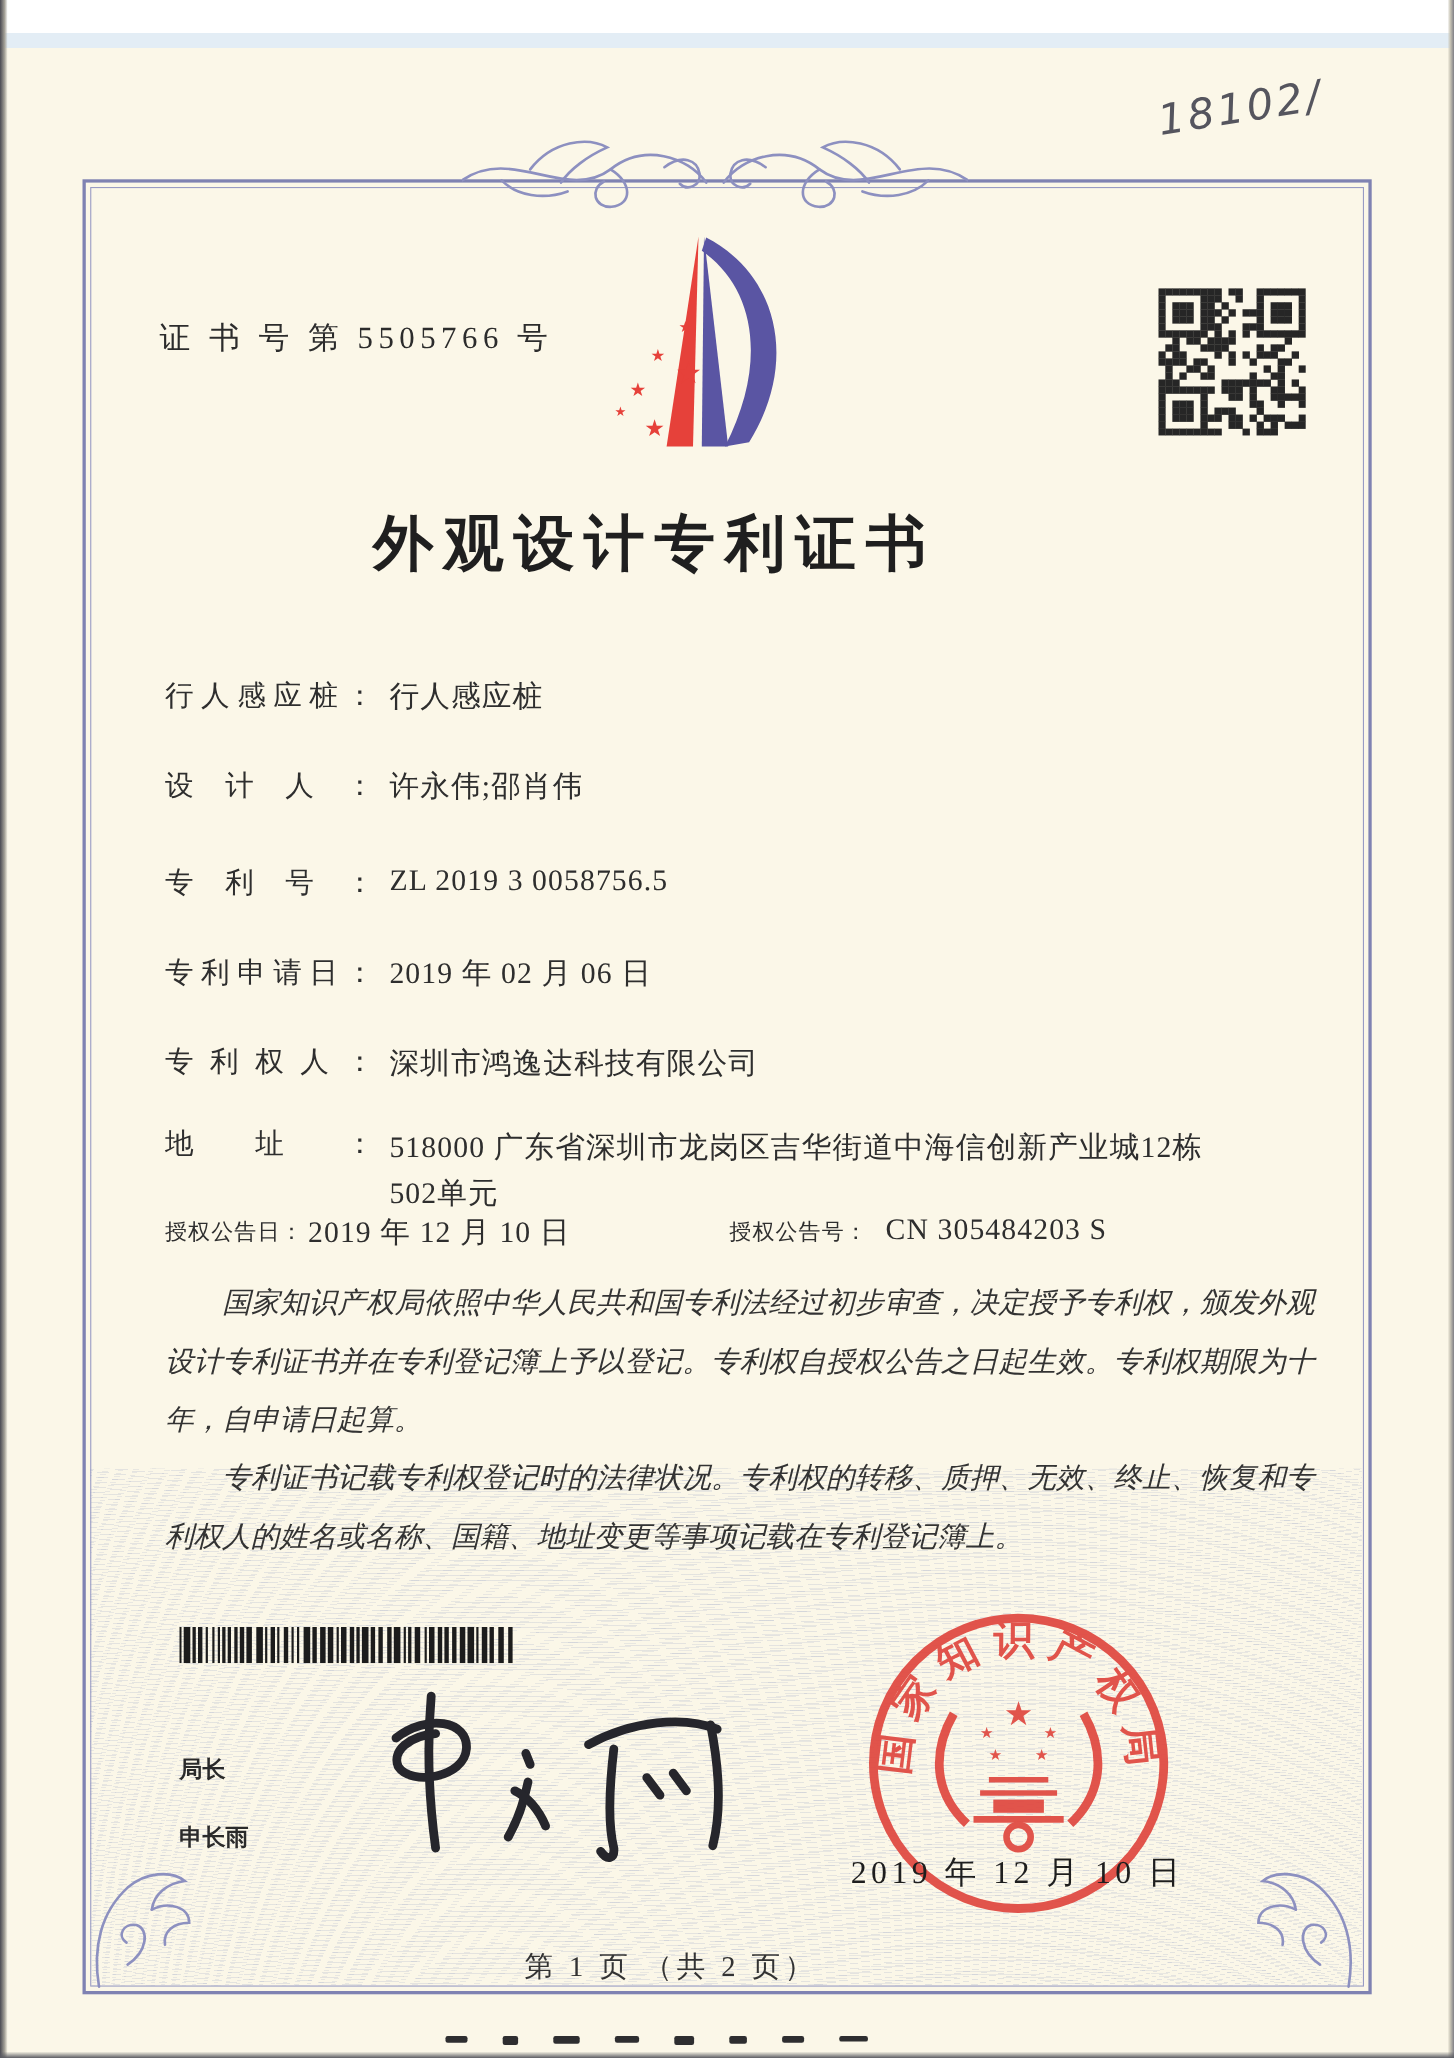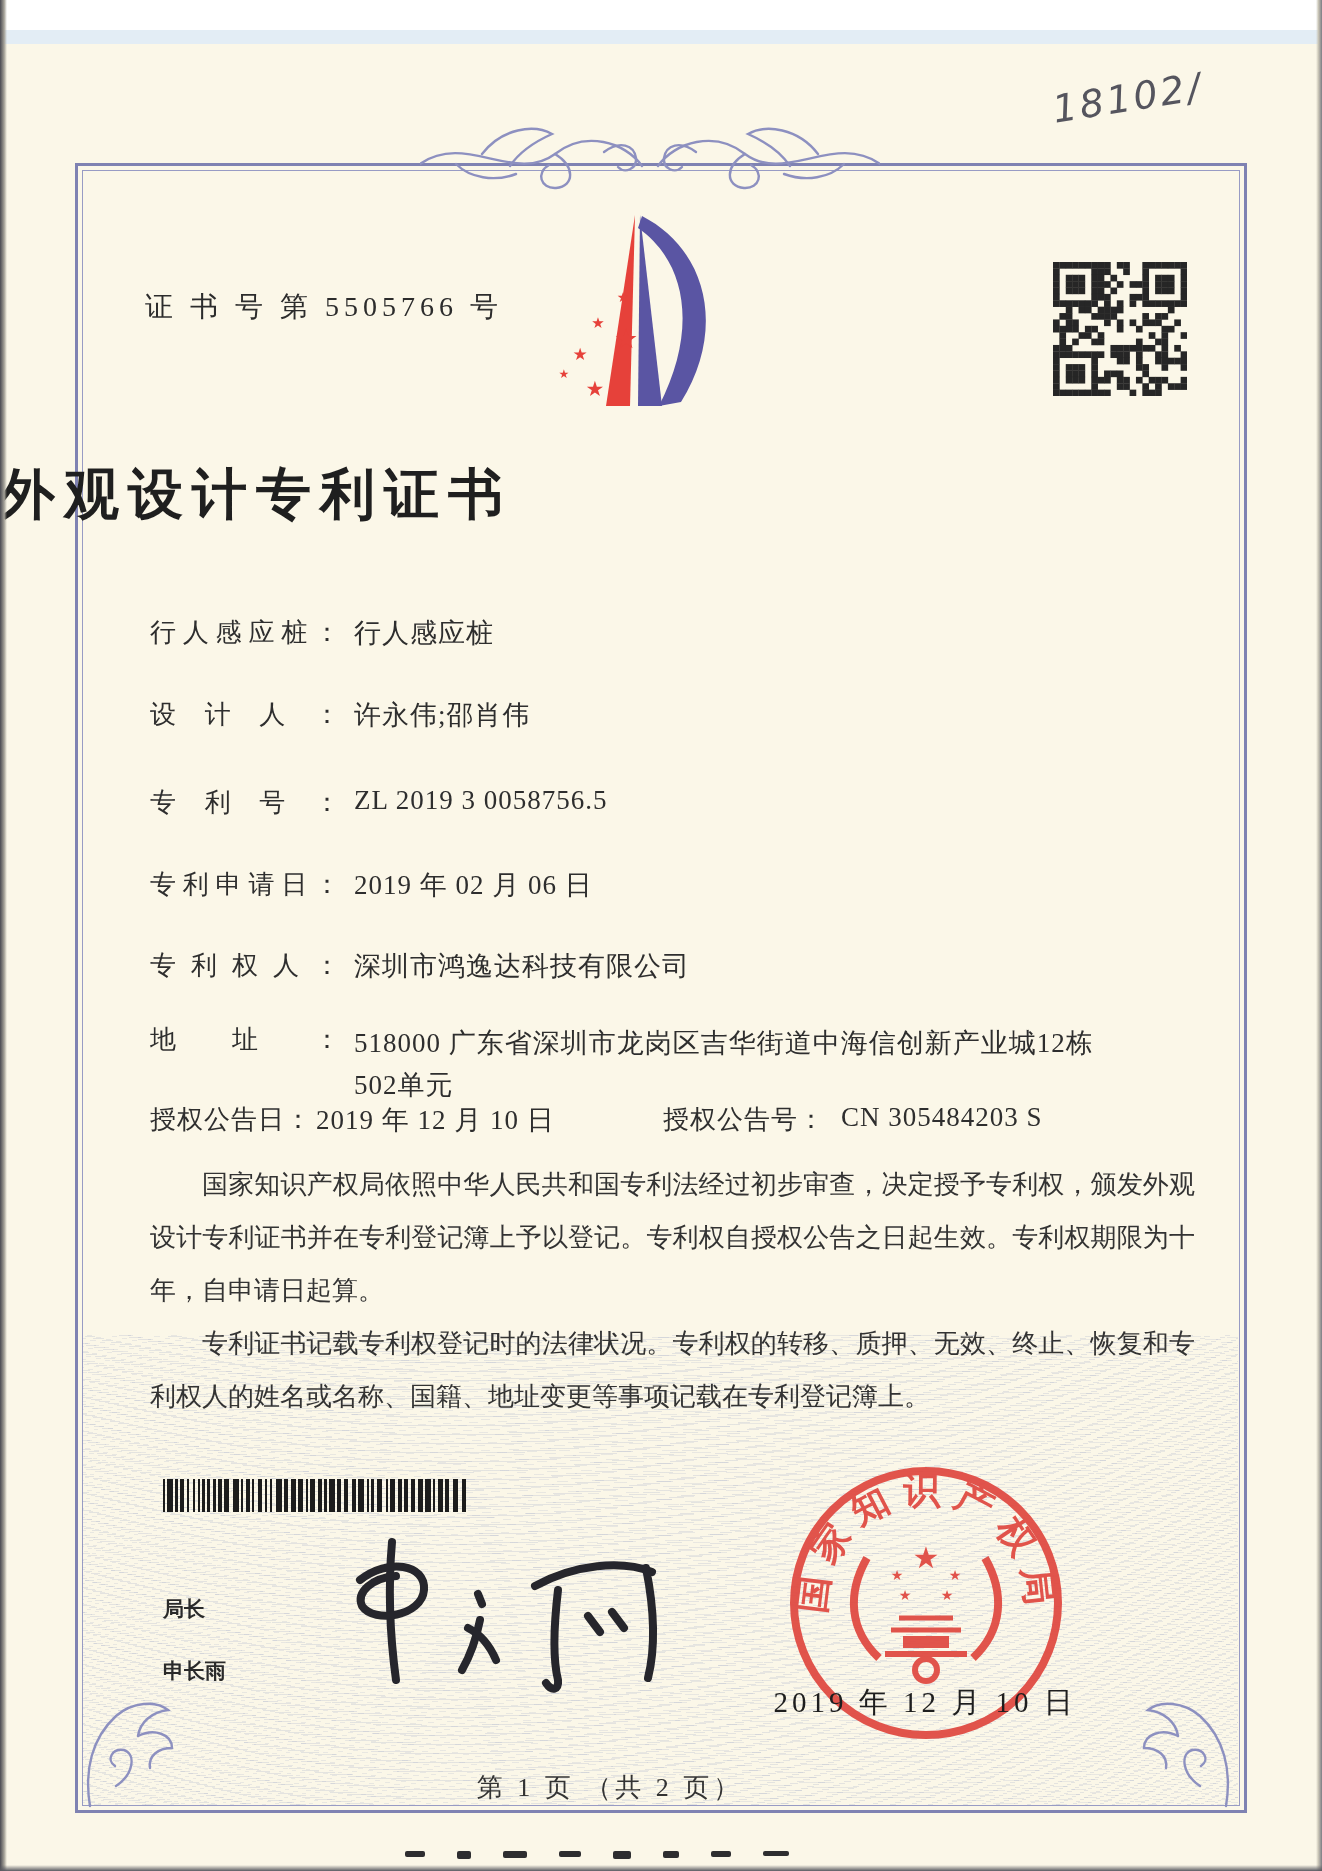--- a/index.html
+++ b/index.html
@@ -25,31 +25,31 @@
   
   .waves{position:absolute;left:82px;right:84px;top:1335px;height:470px;pointer-events:none;
     background:
      repeating-radial-gradient(95% 75% at 32% 265%, rgba(135,148,190,0.20) 0 1px, rgba(0,0,0,0) 1px 7px),
      repeating-radial-gradient(95% 75% at 70% 270%, rgba(135,148,190,0.16) 0 1px, rgba(0,0,0,0) 1px 8px);}
   .handwritten{position:absolute;left:1052px;top:76px;font-family:"DejaVu Sans",sans-serif;
     font-style:italic;font-size:38px;color:#55555e;letter-spacing:3px;transform:rotate(-9deg);}
   .certno{position:absolute;left:145px;top:288px;font-size:28px;letter-spacing:5px;color:#2c2c2c;}
   .logo{position:absolute;left:538px;top:210px;}
   .qr{position:absolute;left:1053px;top:262px;}
-  .title{position:absolute;left:0;top:458px;width:1190px;
+  .title{position:absolute;left:0;top:458px;width:1190px;text-align:center;
     font-size:55px;font-weight:bold;letter-spacing:9px;color:#1f1f1f;}
   .frow{position:absolute;left:150px;font-size:27px;color:#2e2e2e;white-space:nowrap;}
   .flabel{display:inline-block;width:190px;text-align:justify;text-align-last:justify;
     font-size:26px;vertical-align:top;}
   .fvalue{display:inline-block;margin-left:14px;letter-spacing:1px;vertical-align:top;}
   .fvalue.wrap{white-space:normal;width:758px;line-height:42px;}
   .grant-right{position:absolute;left:513px;top:0;white-space:nowrap;}
-  .grant-label{font-size:26px;letter-spacing:1px;font-family:Liberation Mono, monospace;}
+  .grant-label{font-size:20px;letter-spacing:1px;font-family:Liberation Mono, monospace;}
   .bodytext{position:absolute;left:150px;top:1158px;width:1045px;font-size:26px;
-    line-height:53px;color:#333;}
+    line-height:53px;color:#333;font-style:italic;}
   .bodytext p{margin:0;text-indent:2em;text-align:justify;}
   .barcode{position:absolute;left:163px;top:1479px;}
   .signer{position:absolute;left:163px;top:1578px;font-family:"Liberation Sans",sans-serif;
     font-size:21px;font-weight:600;color:#2a2a2a;line-height:62px;}
   .signature{position:absolute;left:330px;top:1528px;}
   .sig-stroke{fill:none;stroke:#26262c;stroke-width:8;stroke-linecap:round;stroke-linejoin:round;}
   .seal{position:absolute;left:781px;top:1458px;opacity:.93;}
   .seal-date{position:absolute;left:690px;top:1683px;width:470px;text-align:center;
     font-size:29px;letter-spacing:4px;color:#1e1e1e;z-index:5;}
   .footer{position:absolute;left:0;top:1770px;width:1220px;text-align:center;

